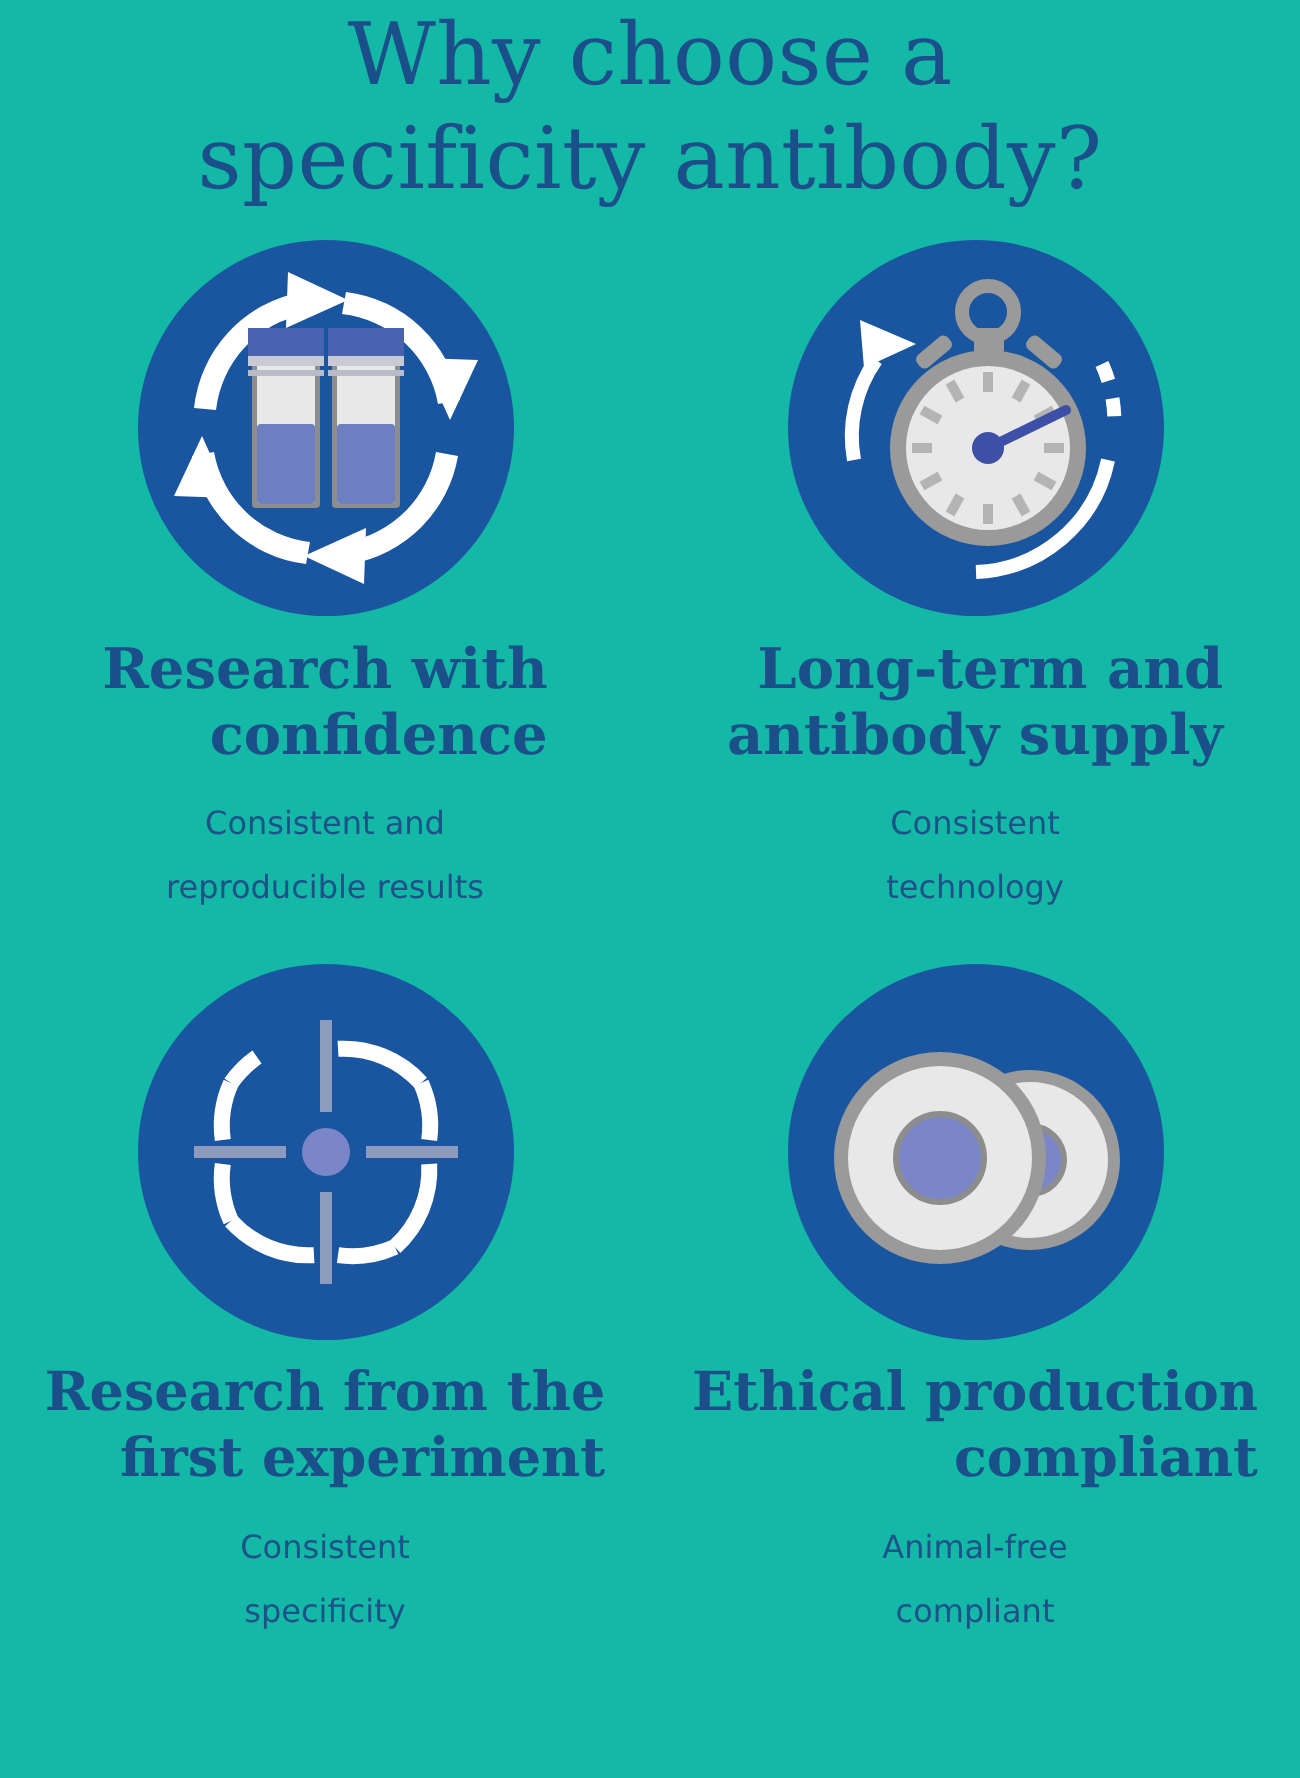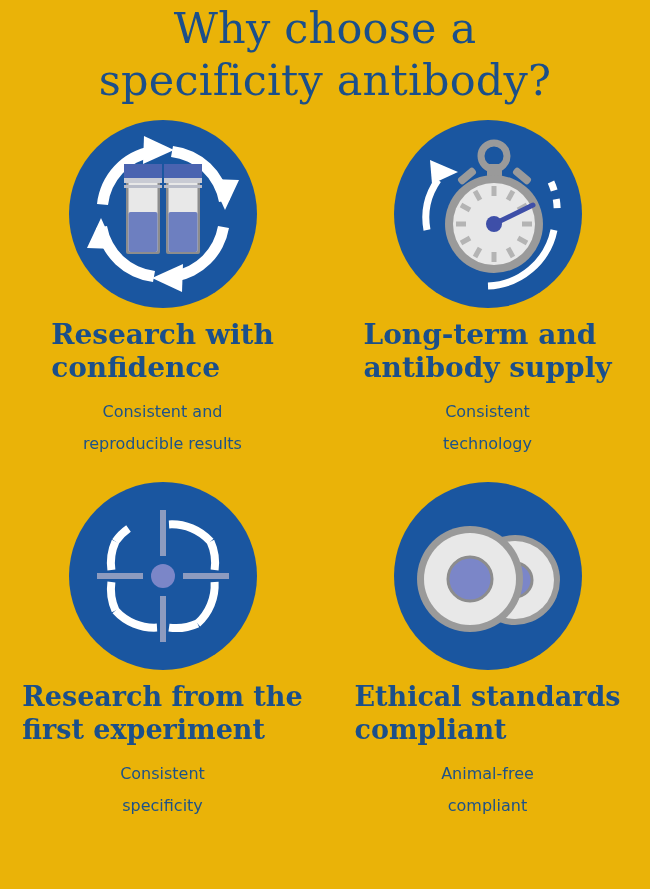--- a/index.html
+++ b/index.html
@@ -12,21 +12,21 @@
     height: 889px;
     font-family: "DejaVu Sans", sans-serif;
     overflow: hidden;
     position: relative;
   }
 
   .infographic {
     width: 650px;
     height: 889px;
     position: relative;
-    background: #eab308;
+    background: #14b8a6;
     box-sizing: border-box;
   }
 
   
   .title-block {
     width: 650px;
     padding-top: 2px;
     text-align: center;
   }
   .title-line {
@@ -64,21 +64,21 @@
     margin-bottom: 10px;
   }
   .icon-wrap svg { display: block; }
 
   .card-heading {
     font-family: "DejaVu Serif", serif;
     font-weight: 700;
     font-size: 28px;
     line-height: 33px;
     color: #1b4f8a;
-    text-align: left;
+    text-align: right;
     margin: 0;
     padding: 0 4px;
     white-space: pre-line;
   }
   .card-sub {
     font-family: "DejaVu Sans", sans-serif;
     font-weight: 400;
     font-size: 16px;
     line-height: 32px;
     color: #1d5289;
@@ -256,21 +256,21 @@
 
             <circle cx="121" cy="98" r="45" fill="#9a9a9a"></circle>
             <circle cx="121" cy="98" r="39" fill="#e8e8e8"></circle>
             <circle cx="121" cy="98" r="17" fill="#7b86c8" stroke="#8d8d8d" stroke-width="3"></circle>
 
             <circle cx="76" cy="97" r="53" fill="#9a9a9a"></circle>
             <circle cx="76" cy="97" r="46" fill="#e8e8e8"></circle>
             <circle cx="76" cy="97" r="22" fill="#7b86c8" stroke="#8d8d8d" stroke-width="3"></circle>
           </svg>
         </div>
-        <h3 class="card-heading">Ethical standards
+        <h3 class="card-heading">Ethical production
 compliant</h3>
         <p class="card-sub">Animal-free
 compliant</p>
       </div>
 
     </div>
 
   </div>
 </div>
 

